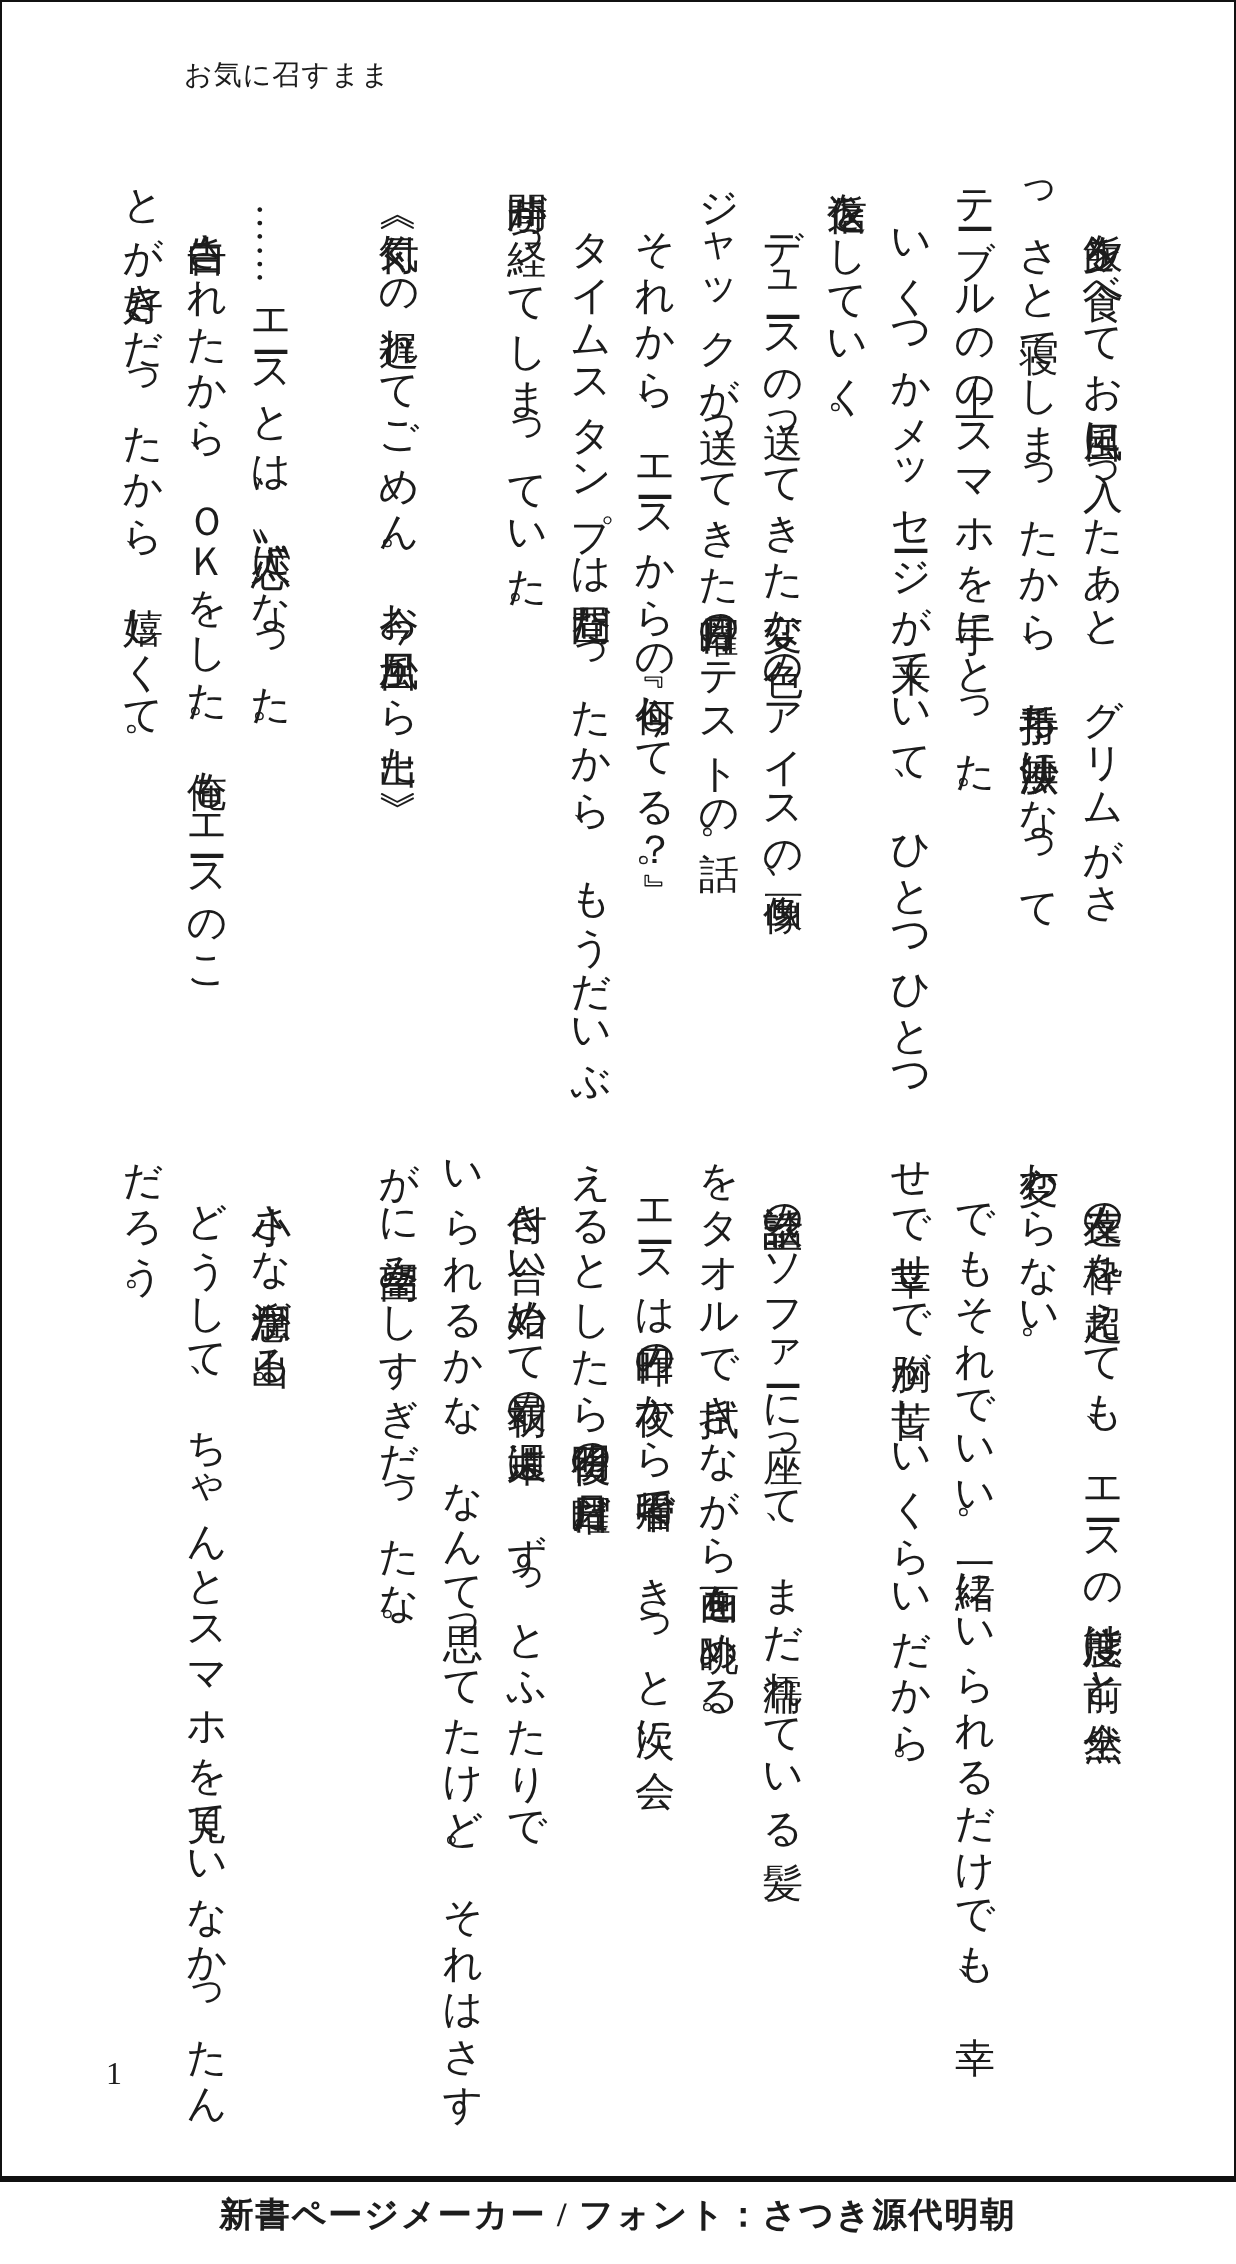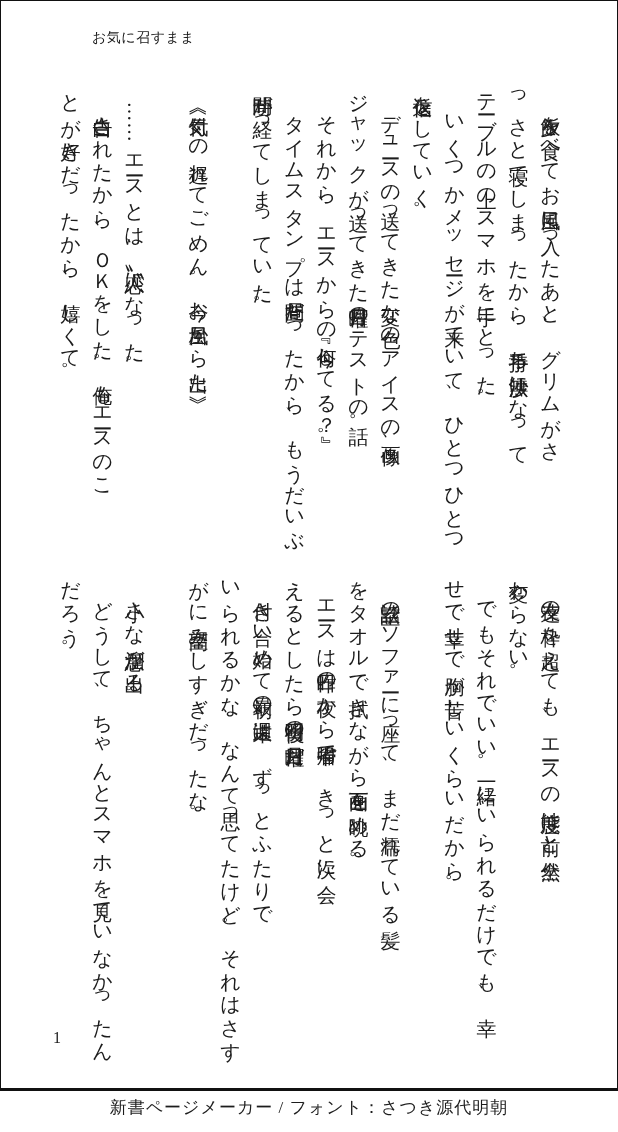--- a/index.html
+++ b/index.html
@@ -66,20 +66,21 @@
   .footer-caption {
     position: absolute;
     left: 0;
     top: 1096px;
     width: 618px;
     text-align: center;
     font-size: 17px;
     letter-spacing: 1px;
     color: #1c1c1c;
     white-space: nowrap;
+    font-weight: bold;
   }
 </style>
 </head>
 <body>
 
 <div class="viewport">
 
   <div class="page">
 
     <div class="page-title">お気に召すまま</div>

